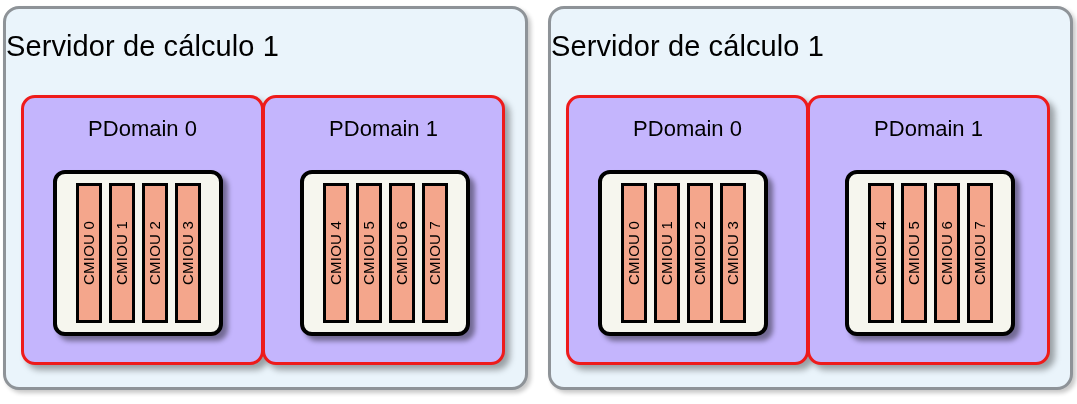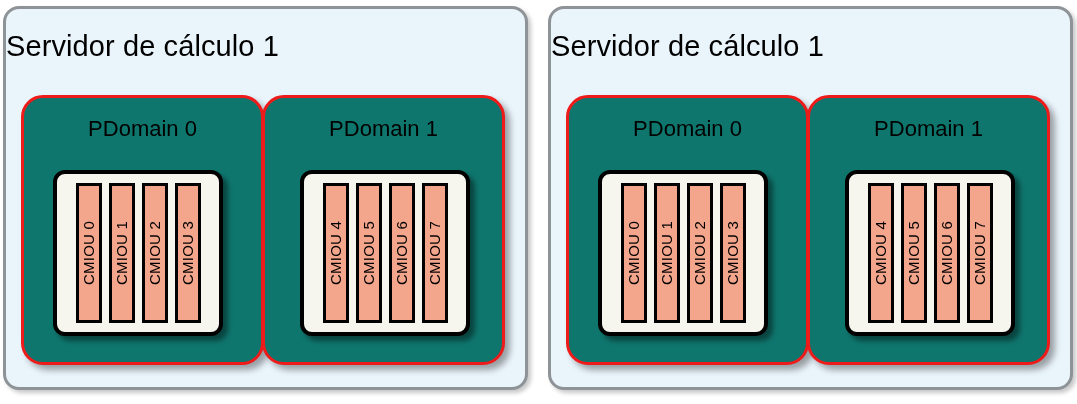--- a/index.html
+++ b/index.html
@@ -49,23 +49,23 @@
     white-space: nowrap;
   }
 
   
   .pdomain {
     position: absolute;
     top: 86px;
     width: 243px;
     height: 270px;
     box-sizing: border-box;
-    background: #0f766e;
+    background: #c4b5fd;
     border: 3px solid #ee1b1b;
-    border-radius: 22px;
+    border-radius: 14px;
     box-shadow: 5px 5px 6px rgba(0,0,0,0.35);
   }
   .pdomain.left  { left: 15px; }
   .pdomain.right { left: 256px; }
 
   .pdomain-title {
     position: absolute;
     top: 18px;
     left: 0;
     right: 0;

